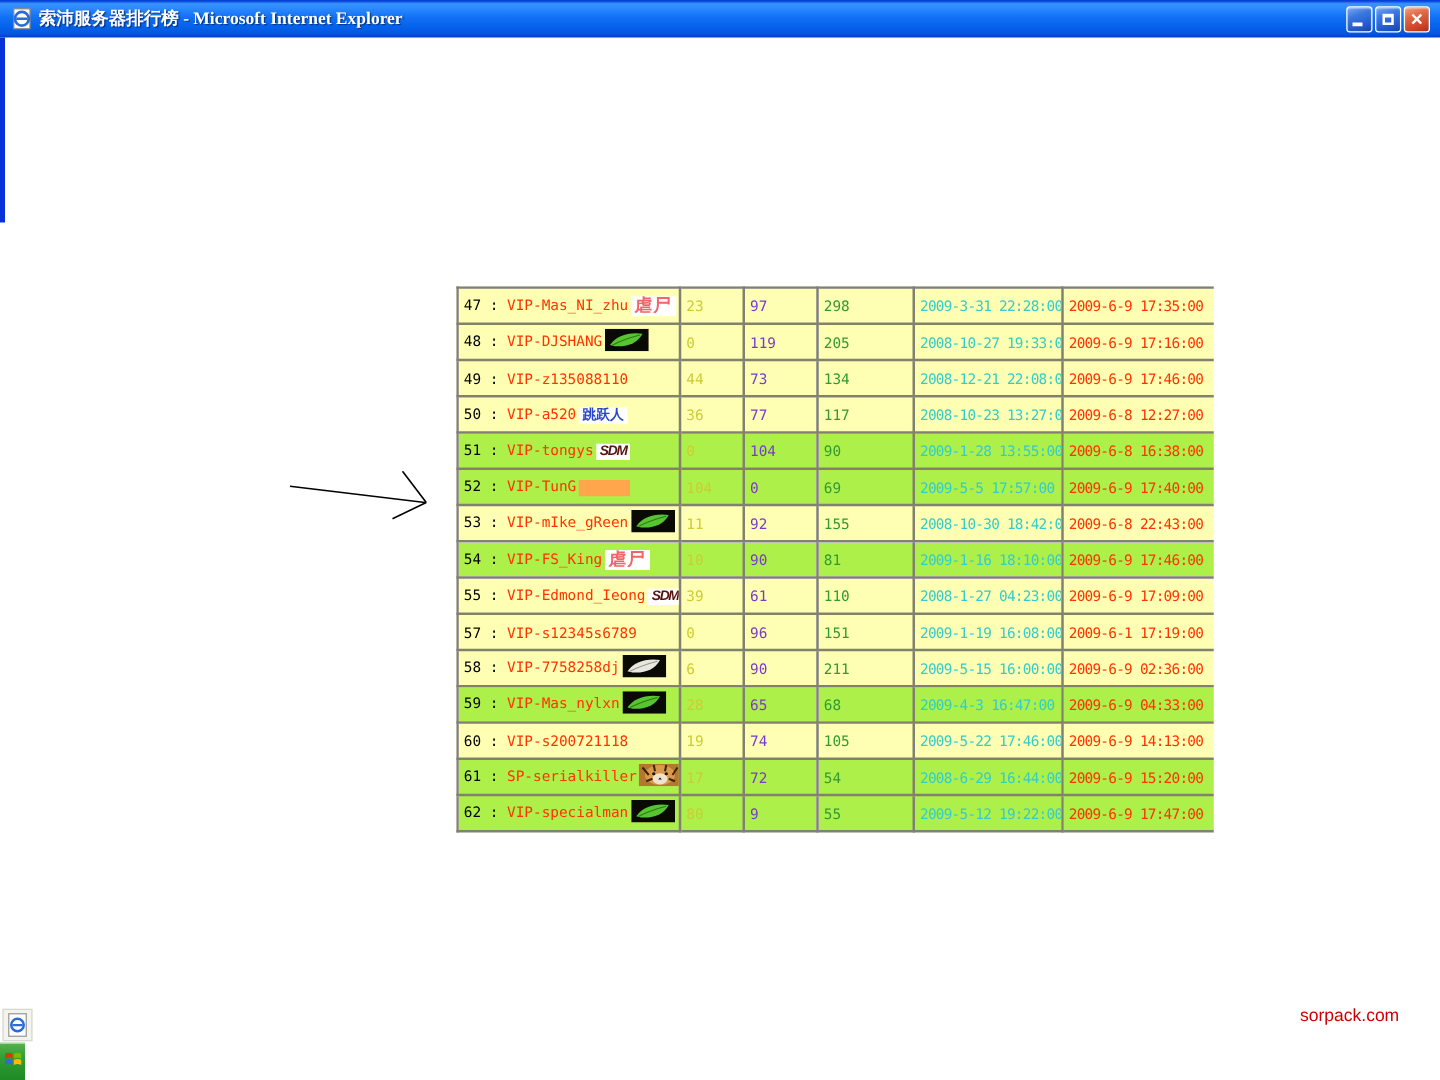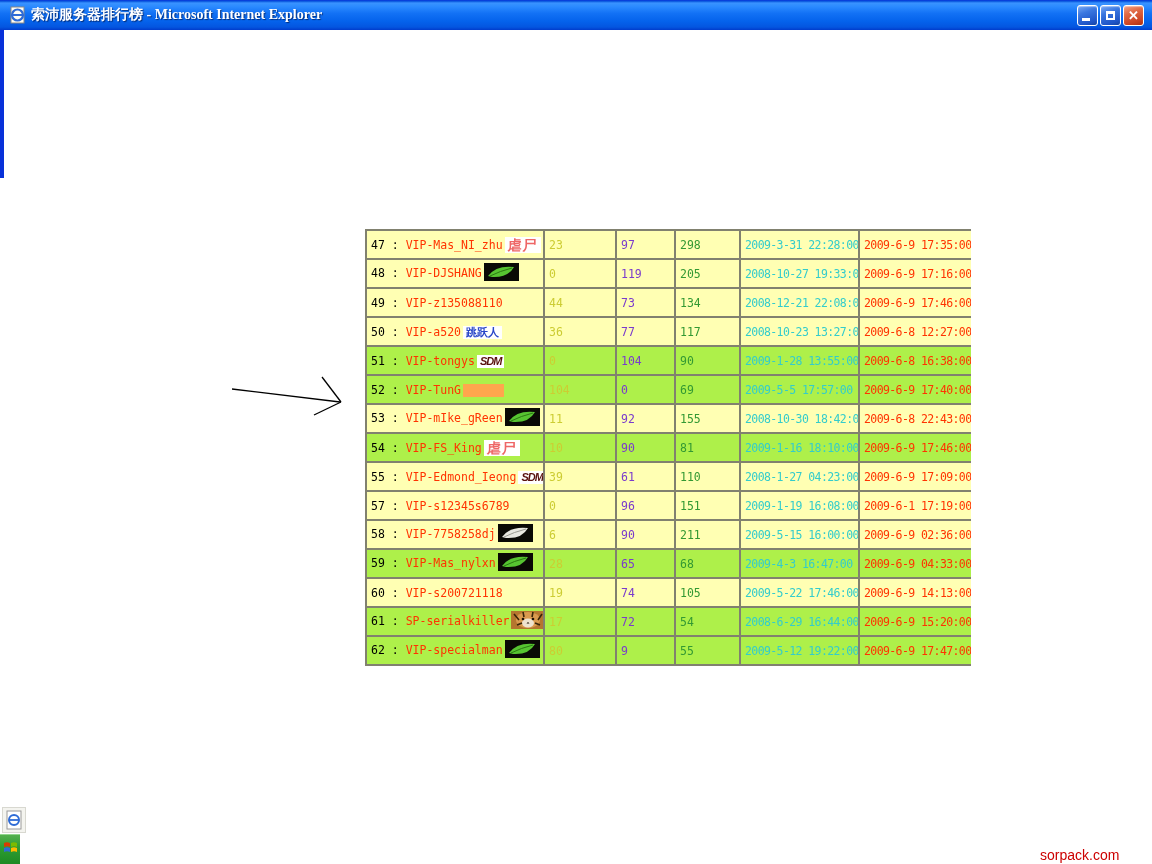--- a/index.html
+++ b/index.html
@@ -33,43 +33,43 @@
   .anno-arrow { position:absolute; left:215px; top:370px; }
 
   
   .table-clip { position:absolute; left:365px; top:229px; width:606px; height:489px; overflow:hidden; }
   table.rank { border-collapse:collapse; table-layout:fixed; width:604px; }
   table.rank td { border:2px solid #81816f; height:29px; padding:0 4px; overflow:hidden;
     white-space:nowrap; font-size:11.5px; }
   tr.row-yellow td { background:#ffffb3; }
   tr.row-green  td { background:#aef04a; }
   td.c-name { width:178px; padding-left:6px; }
-  td.c-v1 { width:72px; padding-left:7px; }
+  td.c-v1 { width:51px; padding-left:7px; }
   td.c-v2 { width:59px; padding-left:7px; }
-  td.c-v3 { width:65px; padding-left:7px; }
+  td.c-v3 { width:77px; padding-left:7px; }
   td.c-d1 { width:119px; letter-spacing:-0.6px; padding-left:6px; }
   td.c-d2 { width:126px; letter-spacing:-0.6px; padding-left:6px;margin-top:23px; }
   .rank-num { color:#000000; }
   .player-link { color:#ff3300; text-decoration:none; cursor:pointer; }
   .v1 { color:#cccc33; } .v2 { color:#7a3bcc; } .v3 { color:#339933; }
   .d1 { color:#33cccc; } .d2 { color:#ff3300; }
 
   
   .badge { display:inline-block; vertical-align:middle; margin-left:2px; line-height:1; }
   .badge-text { background:#ffffff; padding:1px 3px; font-weight:bold;font-family:Liberation Serif, serif; }
   .badge-nueshi { color:#e66; font-size:14px; letter-spacing:1px;
     font-family:"DejaVu Sans",sans-serif; }
   .badge-tiaoyue { color:#2946c8; font-size:11px; font-weight:bold; }
   .badge-sdm { color:#59110e; font-size:11px; font-style:italic; font-weight:bold;
     font-family:"Liberation Sans",sans-serif; letter-spacing:-1px; }
   .badge-orange { width:41px; height:13px; background:#ffa64d; }
   .badge-img { width:35px; height:18px; }
 
   
-  .watermark { position:absolute; left:1040px; top:847px; color:#cc0000; font-size:14px;
+  .watermark { position:absolute; left:1040px; top:804px; color:#cc0000; font-size:14px;
     font-family:"Liberation Sans","DejaVu Sans",sans-serif; }
   .tray-ie { position:absolute; left:2px; top:807px; width:24px; height:26px; background:#f4f4ef;
     border:1px solid #d8d8d0; display:flex; align-items:center; justify-content:center; }
   .start-sliver { position:absolute; left:0; top:834px; width:20px; height:30px;
     background:linear-gradient(180deg,#54b04e 0%,#2f9e33 40%,#1d8a24 100%);
     border-top:1px solid #8fd68a; }
   .xp-flag { position:absolute; left:3px; top:5px; width:15px; height:15px; }
 </style>
 </head>
 <body>

